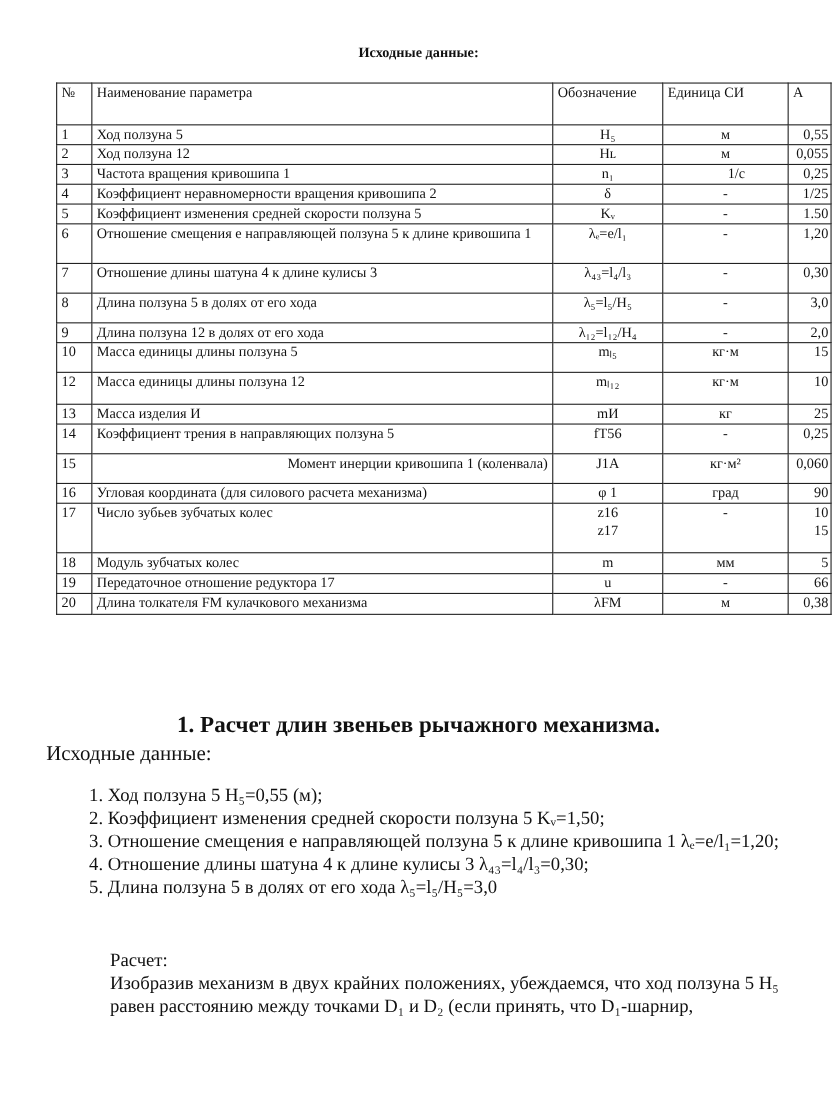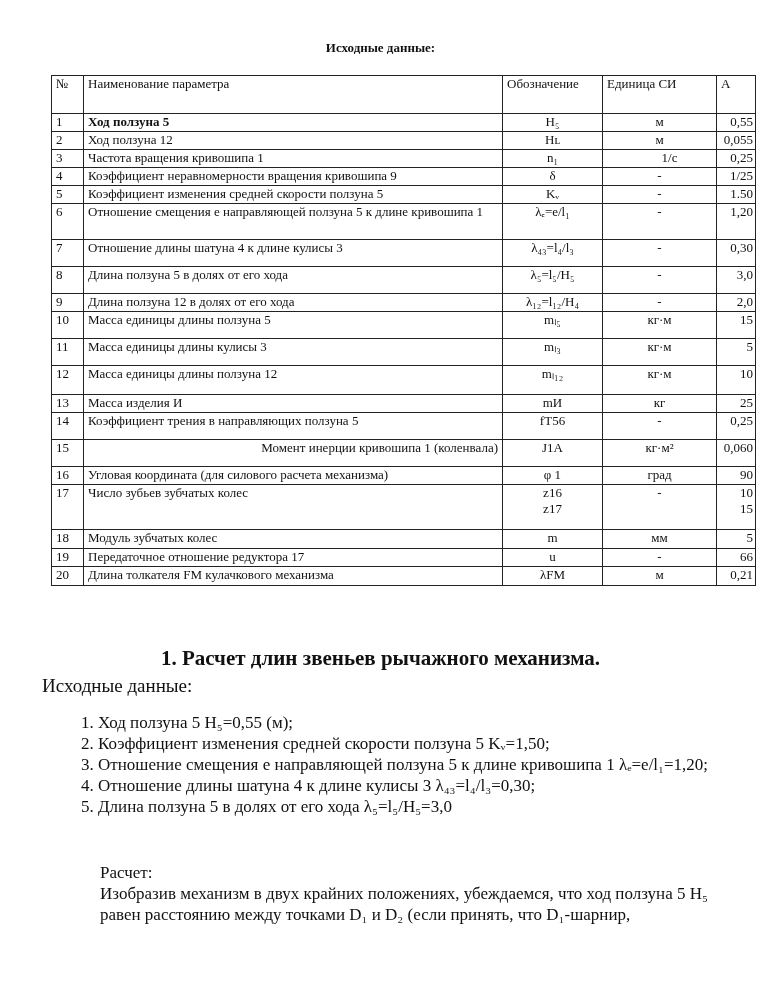--- a/index.html
+++ b/index.html
@@ -37,42 +37,42 @@
       <th class="c-no">№</th>
       <th class="c-name">Наименование параметра</th>
       <th class="c-sym" style="text-align:left">Обозначение</th>
       <th class="c-unit" style="text-align:left">Единица СИ</th>
       <th class="c-val" style="text-align:left">А</th>
     </tr>
   </thead>
   <tbody id="tbody">
       <tr style="height: 18px;">
         <td class="c-no" style="white-space: pre-line;">1</td>
-        <td class="c-name" style="white-space: pre-line; font-weight: bold;">Ход ползуна 5</td>
+        <td class="c-name" style="white-space: pre-line;">Ход ползуна 5</td>
         <td class="c-sym" style="white-space: pre-line;">H₅</td>
         <td class="c-unit" style="white-space: pre-line;">м</td>
         <td class="c-val" style="white-space: pre-line;">0,55</td>
       </tr>
       <tr style="height: 18px;">
         <td class="c-no" style="white-space: pre-line;">2</td>
         <td class="c-name" style="white-space: pre-line;">Ход ползуна 12</td>
         <td class="c-sym" style="white-space: pre-line;">Hʟ</td>
         <td class="c-unit" style="white-space: pre-line;">м</td>
         <td class="c-val" style="white-space: pre-line;">0,055</td>
       </tr>
       <tr style="height: 18px;">
         <td class="c-no" style="white-space: pre-line;">3</td>
         <td class="c-name" style="white-space: pre-line;">Частота вращения кривошипа 1</td>
         <td class="c-sym" style="white-space: pre-line;">n₁</td>
         <td class="c-unit" style="white-space: pre-line; padding-left: 24px;">1/с</td>
         <td class="c-val" style="white-space: pre-line;">0,25</td>
       </tr>
       <tr style="height: 18px;">
         <td class="c-no" style="white-space: pre-line;">4</td>
-        <td class="c-name" style="white-space: pre-line;">Коэффициент неравномерности вращения кривошипа 9</td>
+        <td class="c-name" style="white-space: pre-line;">Коэффициент неравномерности вращения кривошипа 2</td>
         <td class="c-sym" style="white-space: pre-line;">δ</td>
         <td class="c-unit" style="white-space: pre-line;">-</td>
         <td class="c-val" style="white-space: pre-line;">1/25</td>
       </tr>
       <tr style="height: 18px;">
         <td class="c-no" style="white-space: pre-line;">5</td>
         <td class="c-name" style="white-space: pre-line;">Коэффициент изменения средней скорости ползуна 5</td>
         <td class="c-sym" style="white-space: pre-line;">Kᵥ</td>
         <td class="c-unit" style="white-space: pre-line;">-</td>
         <td class="c-val" style="white-space: pre-line;">1.50</td>
@@ -104,27 +104,20 @@
         <td class="c-sym" style="white-space: pre-line;">λ₁₂=l₁₂/H₄</td>
         <td class="c-unit" style="white-space: pre-line;">-</td>
         <td class="c-val" style="white-space: pre-line;">2,0</td>
       </tr>
       <tr style="height: 27px;">
         <td class="c-no" style="white-space: pre-line;">10</td>
         <td class="c-name" style="white-space: pre-line;">Масса единицы длины ползуна 5</td>
         <td class="c-sym" style="white-space: pre-line;">mₗ₅</td>
         <td class="c-unit" style="white-space: pre-line;">кг·м</td>
         <td class="c-val" style="white-space: pre-line;">15</td>
-      </tr>
-      <tr style="height: 27px;">
-        <td class="c-no" style="white-space: pre-line;">11</td>
-        <td class="c-name" style="white-space: pre-line;">Масса единицы длины кулисы 3</td>
-        <td class="c-sym" style="white-space: pre-line;">mₗ₃</td>
-        <td class="c-unit" style="white-space: pre-line;">кг·м</td>
-        <td class="c-val" style="white-space: pre-line;">5</td>
       </tr>
       <tr style="height: 29px;">
         <td class="c-no" style="white-space: pre-line;">12</td>
         <td class="c-name" style="white-space: pre-line;">Масса единицы длины ползуна 12</td>
         <td class="c-sym" style="white-space: pre-line;">mₗ₁₂</td>
         <td class="c-unit" style="white-space: pre-line;">кг·м</td>
         <td class="c-val" style="white-space: pre-line;">10</td>
       </tr>
       <tr style="height: 18px;">
         <td class="c-no" style="white-space: pre-line;">13</td>
@@ -175,21 +168,21 @@
         <td class="c-name" style="white-space: pre-line;">Передаточное отношение редуктора 17</td>
         <td class="c-sym" style="white-space: pre-line;">u</td>
         <td class="c-unit" style="white-space: pre-line;">-</td>
         <td class="c-val" style="white-space: pre-line;">66</td>
       </tr>
       <tr style="height: 19px;">
         <td class="c-no" style="white-space: pre-line;">20</td>
         <td class="c-name" style="white-space: pre-line;">Длина толкателя FM кулачкового механизма</td>
         <td class="c-sym" style="white-space: pre-line;">λFM</td>
         <td class="c-unit" style="white-space: pre-line;">м</td>
-        <td class="c-val" style="white-space: pre-line;">0,21</td>
+        <td class="c-val" style="white-space: pre-line;">0,38</td>
       </tr>
     </tbody>
 </table>
 
 <div class="h1">1. Расчет длин звеньев рычажного механизма.</div>
 <div class="sub-h">Исходные данные:</div>
 
 <ol class="inputs">
   <li>Ход ползуна 5 H₅=0,55 (м);</li>
   <li>Коэффициент изменения средней скорости ползуна 5 Kᵥ=1,50;</li>

